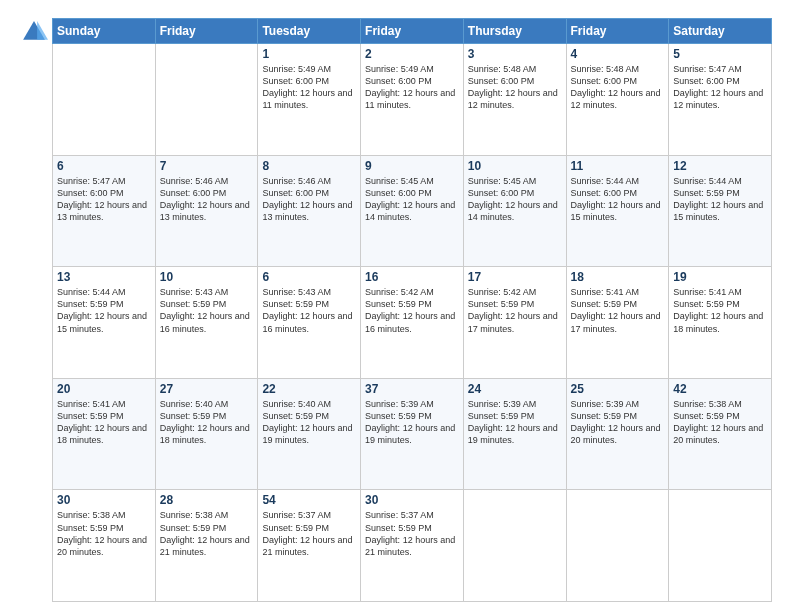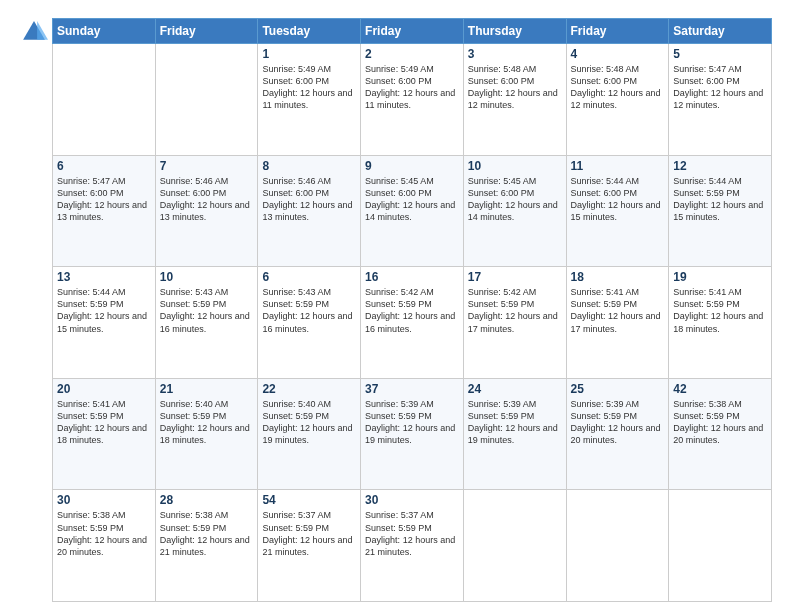--- a/index.html
+++ b/index.html
@@ -212,21 +212,21 @@
             <span class="day-number">19</span>
             <div class="day-info">Sunrise: 5:41 AM<br>Sunset: 5:59 PM<br>Daylight: 12 hours and 18 minutes.</div>
           </td>
         </tr>
         <tr>
           <td>
             <span class="day-number">20</span>
             <div class="day-info">Sunrise: 5:41 AM<br>Sunset: 5:59 PM<br>Daylight: 12 hours and 18 minutes.</div>
           </td>
           <td>
-            <span class="day-number">21</span>
+            <span class="day-number">27</span>
             <div class="day-info">Sunrise: 5:40 AM<br>Sunset: 5:59 PM<br>Daylight: 12 hours and 18 minutes.</div>
           </td>
           <td>
             <span class="day-number">22</span>
             <div class="day-info">Sunrise: 5:40 AM<br>Sunset: 5:59 PM<br>Daylight: 12 hours and 19 minutes.</div>
           </td>
           <td>
             <span class="day-number">37</span>
             <div class="day-info">Sunrise: 5:39 AM<br>Sunset: 5:59 PM<br>Daylight: 12 hours and 19 minutes.</div>
           </td>

